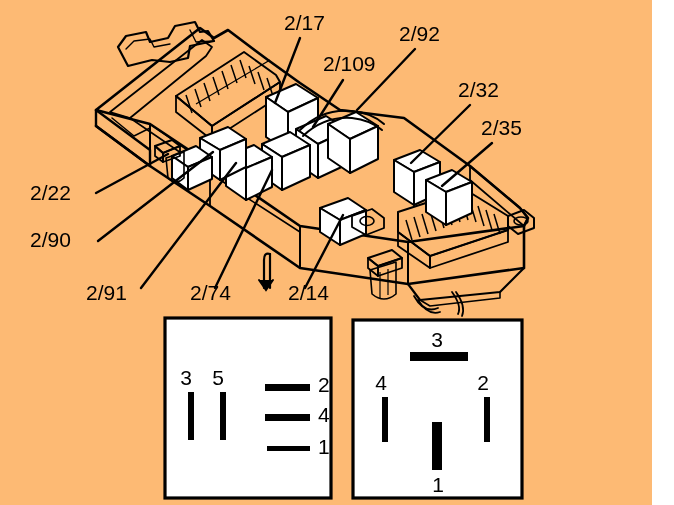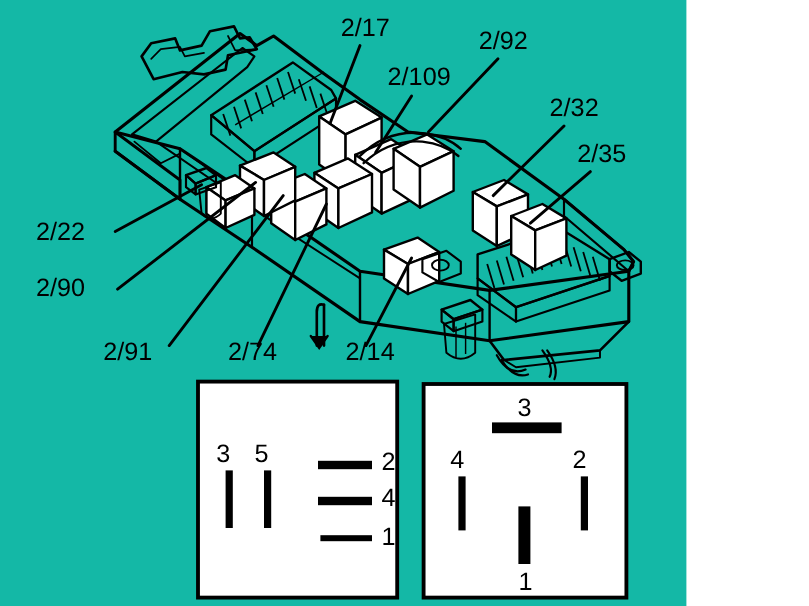--- a/index.html
+++ b/index.html
@@ -11,23 +11,23 @@
   body {
     width: 674px;
     height: 505px;
     position: relative;
     overflow: hidden;
     font-family: "Liberation Sans", sans-serif;
   }
   #stage {
     position: absolute;
     left: 0; top: 0;
-    width: 572px;
+    width: 652px;
     height: 505px;
-    background: #14b8a6;
+    background: #fdba74;
   }
   #stage > svg {
     position: absolute;
     left: 0; top: 0;
     width: 674px;
     height: 505px;
     display: block;
   }
   .callout-text {
     font-family: "Liberation Sans", sans-serif;

